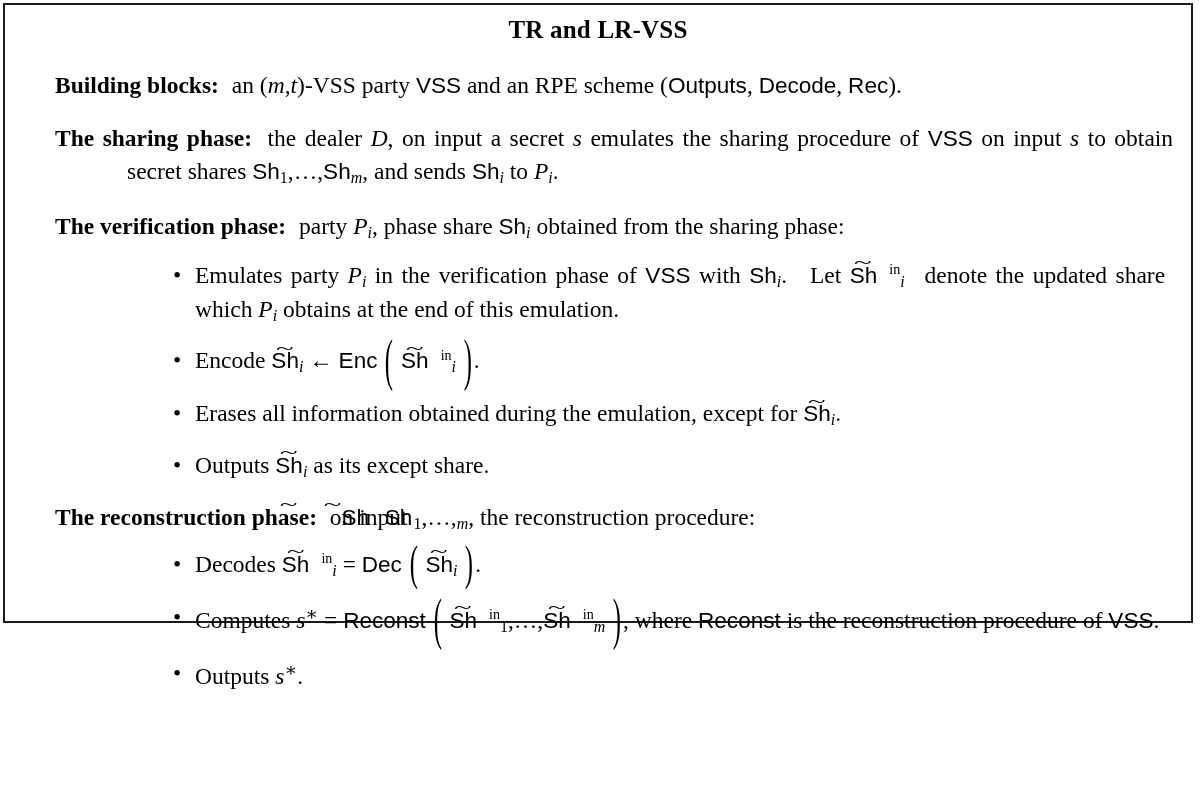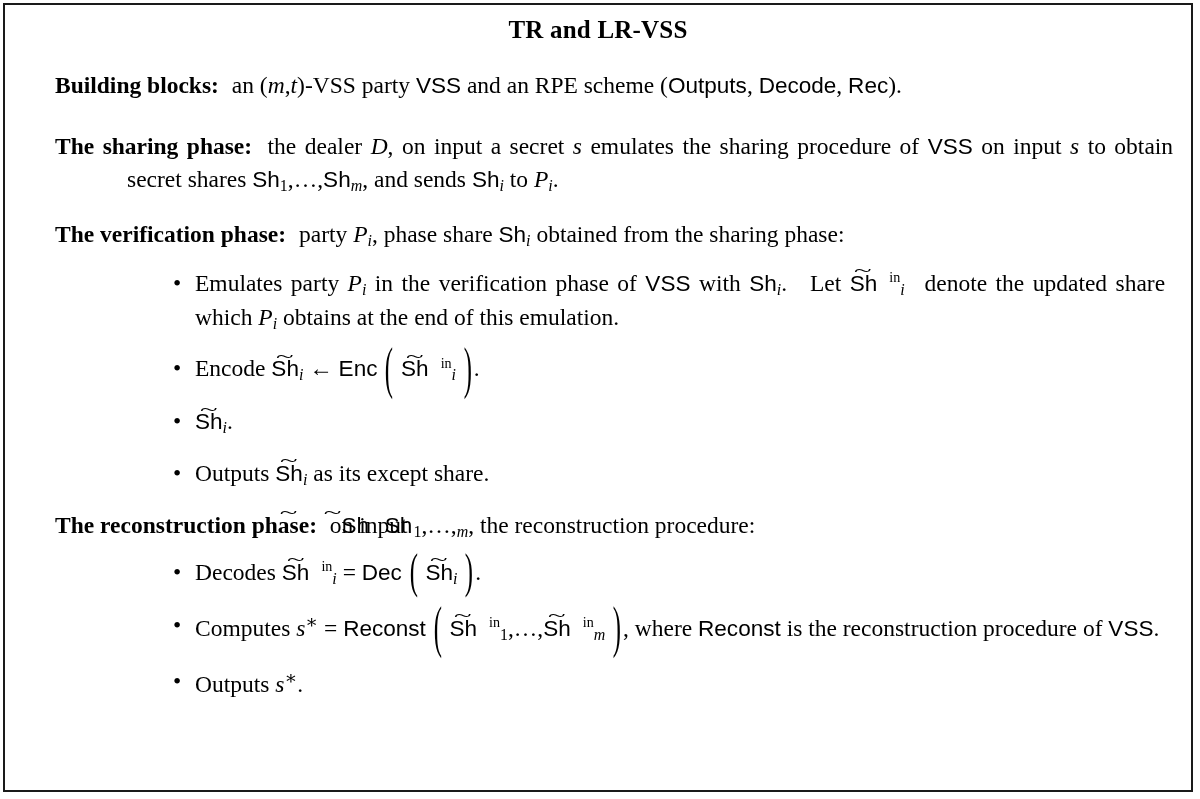--- a/index.html
+++ b/index.html
@@ -15,21 +15,21 @@
     color: #000000;
     overflow: hidden;
   }
 
   
   #figure-box {
     position: absolute;
     left: 3px;
     top: 3px;
     width: 1190px;
-    height: 789px;
+    height: 620px;
     border: 2px solid #1a1a1a;
     background: #ffffff;
     box-sizing: border-box;
     padding: 0;
   }
 
   
   .fig-title {
     text-align: center;
     font-weight: bold;
@@ -51,21 +51,21 @@
     line-height: 1.42;
     text-align: justify;
     text-justify: inter-word;
     margin: 0;
     padding: 0;
     
     padding-left: 72px;
     text-indent: -72px;
   }
   .phase.p-build   { margin-top: 25px; }
-  .phase.p-share   { margin-top: 28px; }
+  .phase.p-share   { margin-top: 20px; }
   .phase.p-verify  { margin-top: 20px; }
   .phase.p-recon   { margin-top: 18px; }
 
   .lead {
     font-weight: bold;
   }
   .lead-gap { display: inline-block; width: 7px; }
 
   
   ul.items {
@@ -253,20 +253,21 @@
         <span class="shtil"><span class="acc">~</span><span>Sh</span></span><span class="sub">i</span>
         <span class="arrow">←</span>
         <span class="sf">Enc</span>
         <span class="bigparen">(</span>
         <span class="shtil"><span class="acc">~</span><span>Sh</span></span><span class="supin">in</span><span class="sub">i</span>
         <span class="bigparen">)</span><span>.</span>
       </li>
 
       <li>
         <span class="bullet">•</span>
+        <span>Erases all information obtained during the emulation, except for</span>
         <span class="shtil"><span class="acc">~</span><span>Sh</span></span><span class="sub">i</span><span>.</span>
       </li>
 
       <li>
         <span class="bullet">•</span>
         <span>Outputs</span>
         <span class="shtil"><span class="acc">~</span><span>Sh</span></span><span class="sub">i</span>
         <span>as its except share.</span>
       </li>
     </ul>

